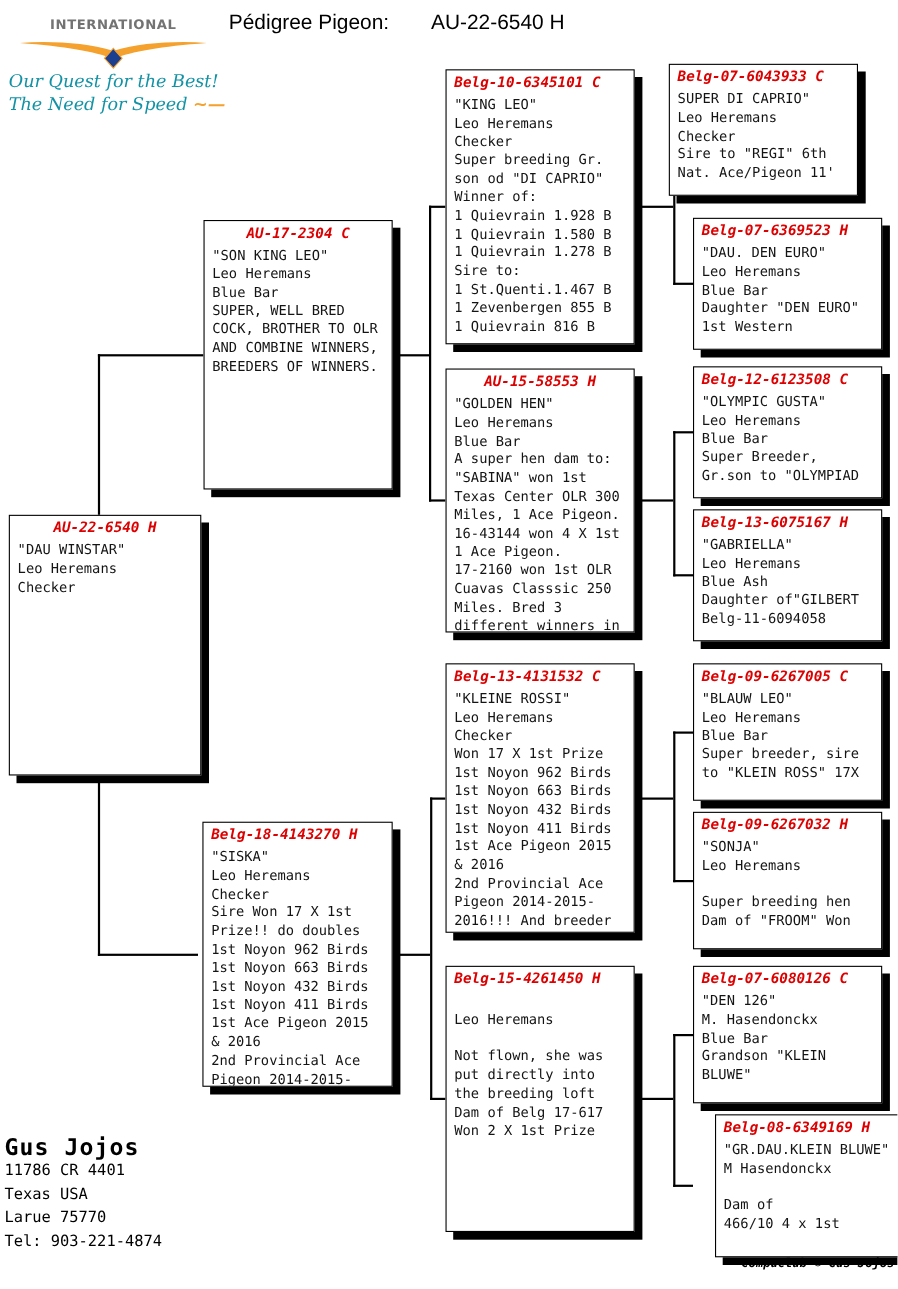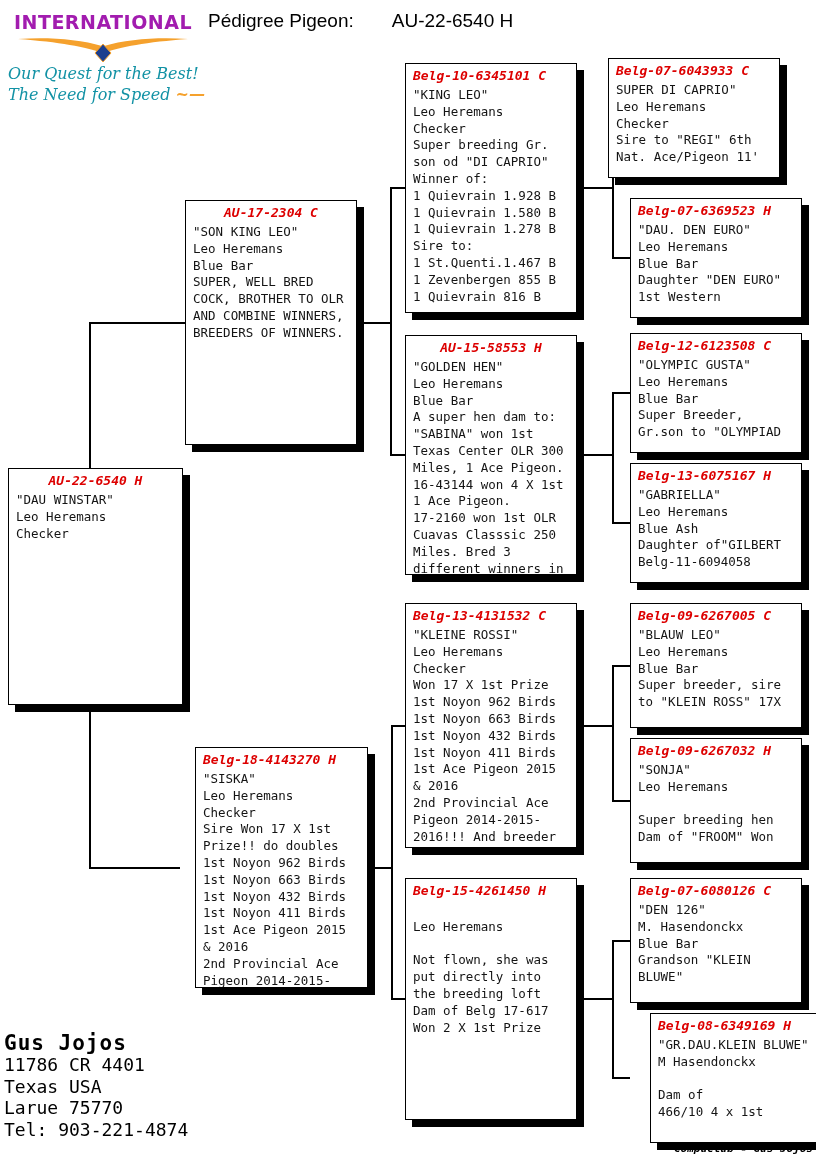--- a/index.html
+++ b/index.html
@@ -8,43 +8,43 @@
 
   
   .title{position:absolute;left:208px;top:10px;display:flex;gap:38px;
          font-family:"Liberation Sans", sans-serif;font-size:19px;color:#000;}
 
   
   .logo{position:absolute;left:8px;top:12px;width:190px;text-align:center;}
   .logo-name{font-family:"DejaVu Serif", serif;font-style:italic;font-weight:bold;
              font-size:45px;line-height:48px;color:#1c3e8e;letter-spacing:-3px;
              -webkit-text-stroke:1.5px #35b0e0;}
-  .logo-intl{font-family:"DejaVu Sans", sans-serif;font-weight:bold;font-size:19px;
-             line-height:19px;color:#a21caf;letter-spacing:0.5px;margin-top:1px;}
+  .logo-intl{font-family:"DejaVu Sans", sans-serif;font-weight:bold;font-size:12px;
+             line-height:19px;color:#737373;letter-spacing:0.5px;margin-top:1px;}
   .logo-swoosh{display:block;margin:1px auto 0 auto;}
   .tagline{font-family:"DejaVu Serif", serif;font-style:italic;font-size:16px;
            line-height:21px;color:#1292a5;margin-top:0px;white-space:nowrap;}
   .tagline .mark{color:#f5a12d;font-weight:bold;}
 
   
   .pbox{position:absolute;background:#ffffff;border:1.5px solid #000;
         box-shadow:7px 7px 0 #000;box-sizing:border-box;overflow:hidden;
         padding:3px 7px;color:#141414;}
   .band{font-size:13px;font-weight:bold;font-style:italic;color:#dd0000;
         line-height:17px;margin-bottom:3px;white-space:pre;}
   .band.center{text-align:center;}
   .bline{font-size:12.5px;line-height:16.8px;white-space:pre;}
 
   
   .cline{position:absolute;background:#000;}
 
   
   .footer{position:absolute;left:4px;top:1032px;color:#000;}
   .owner{font-size:21px;font-weight:bold;line-height:22px;letter-spacing:1px;}
-  .addr{font-size:18px;line-height:21.5px;}
+  .addr{font-size:14px;line-height:21.5px;}
   .credit{position:absolute;right:3px;top:1142px;font-size:11px;font-weight:bold;
           font-style:italic;color:#000;}
 </style>
 </head>
 <body>
 
 <div class="page">
 
   <div class="logo">
     <div class="logo-intl">INTERNATIONAL</div>
@@ -100,21 +100,21 @@
       <div class="pbox" style="left: 185px; top: 200px; width: 172px; height: 245px;">
         <div class="band center">AU-17-2304 C</div>
         <div class="bline">"SON KING LEO"</div>
         <div class="bline">Leo Heremans</div>
         <div class="bline">Blue Bar</div>
         <div class="bline">SUPER, WELL BRED</div>
         <div class="bline">COCK, BROTHER TO OLR</div>
         <div class="bline">AND COMBINE WINNERS,</div>
         <div class="bline">BREEDERS OF WINNERS.</div>
       </div>
-      <div class="pbox" style="left: 195px; top: 747px; width: 173px; height: 241px;">
+      <div class="pbox" style="left: 184px; top: 747px; width: 173px; height: 241px;">
         <div class="band">Belg-18-4143270 H</div>
         <div class="bline">"SISKA"</div>
         <div class="bline">Leo Heremans</div>
         <div class="bline">Checker</div>
         <div class="bline">Sire Won 17 X 1st</div>
         <div class="bline">Prize!! do doubles</div>
         <div class="bline">1st Noyon 962 Birds</div>
         <div class="bline">1st Noyon 663 Birds</div>
         <div class="bline">1st Noyon 432 Birds</div>
         <div class="bline">1st Noyon 411 Birds</div>

